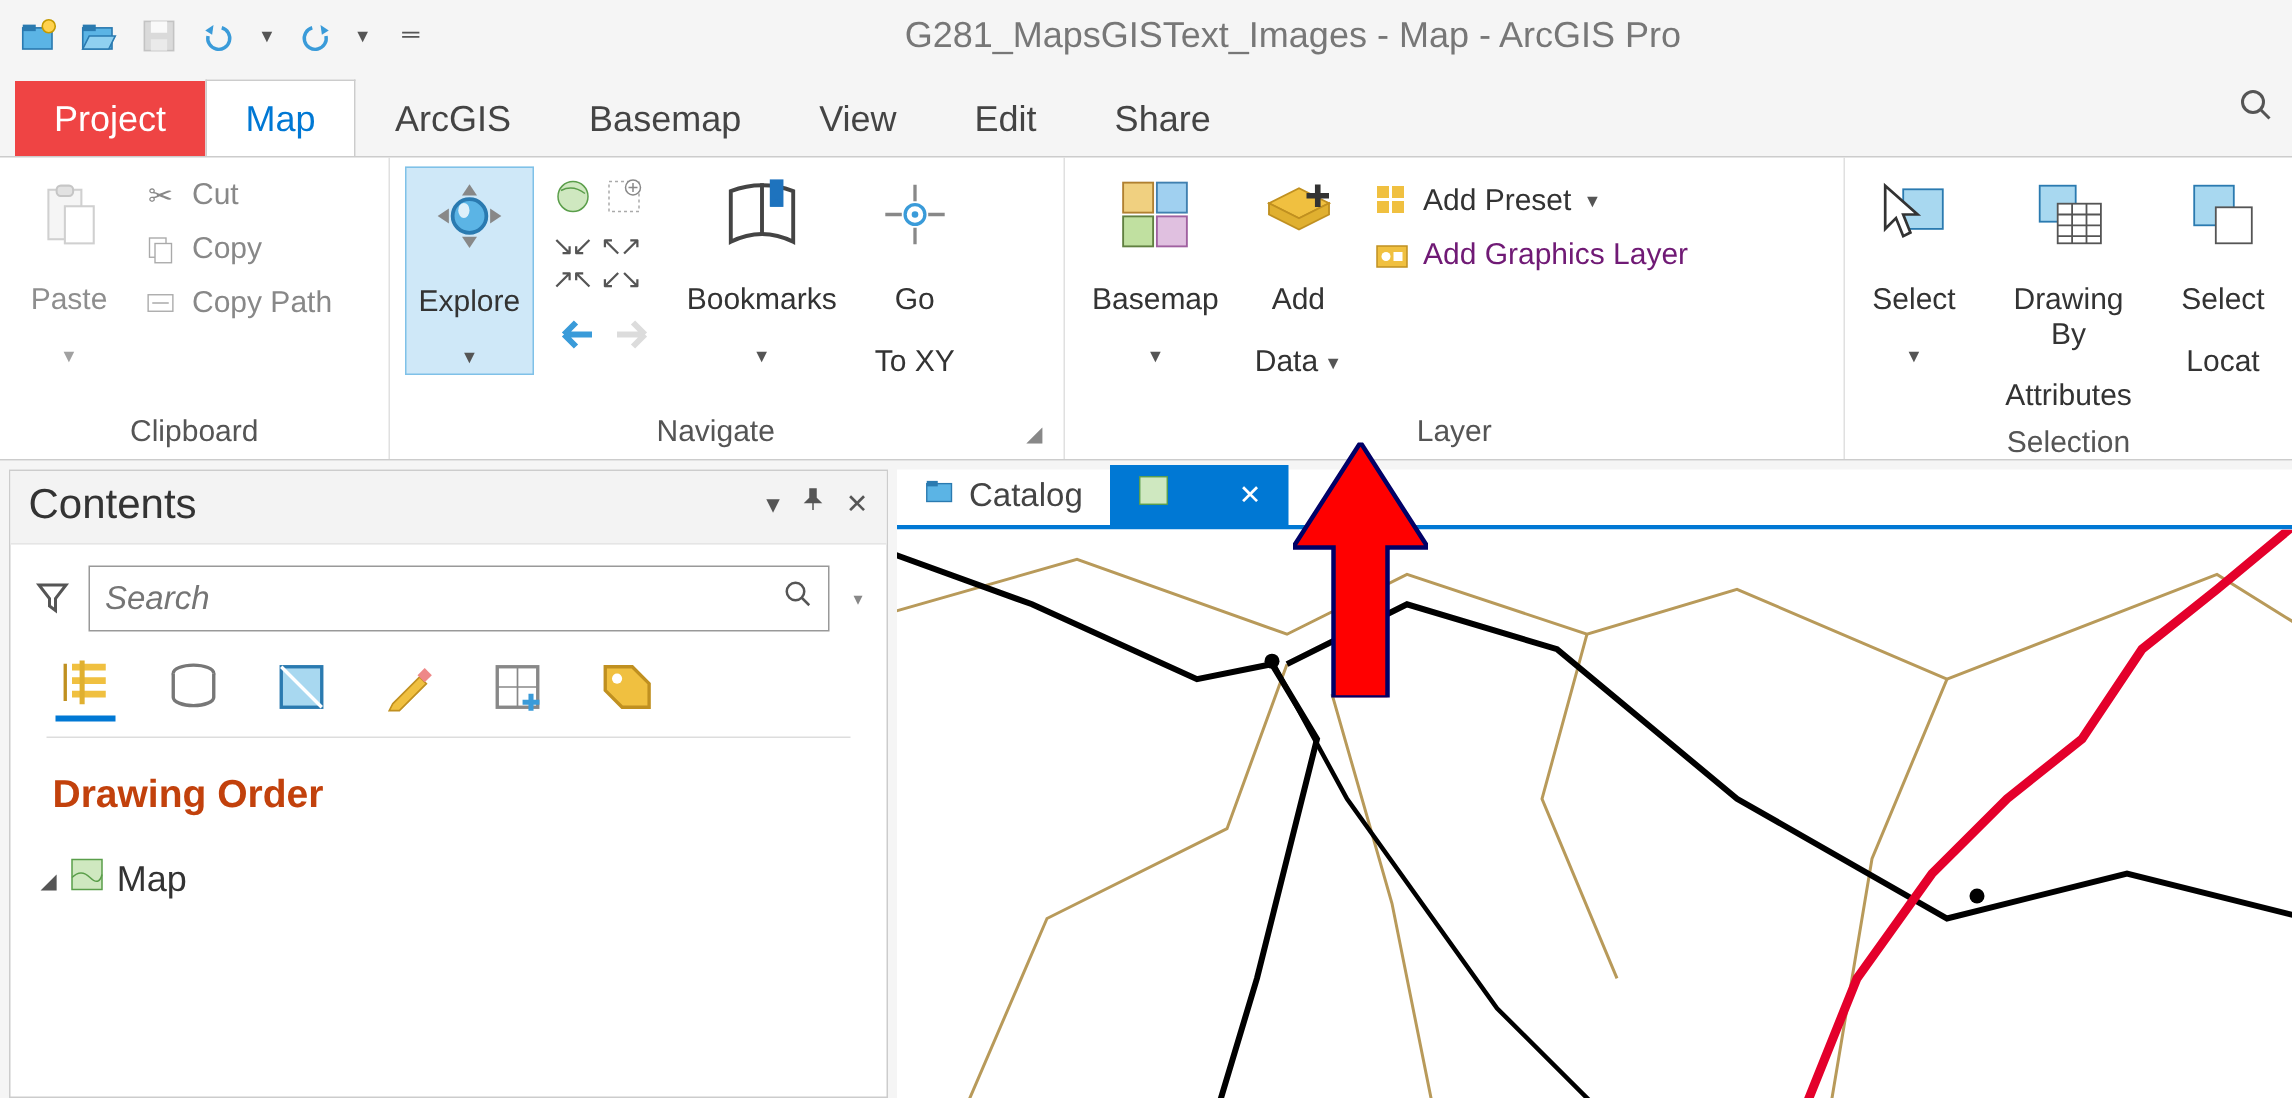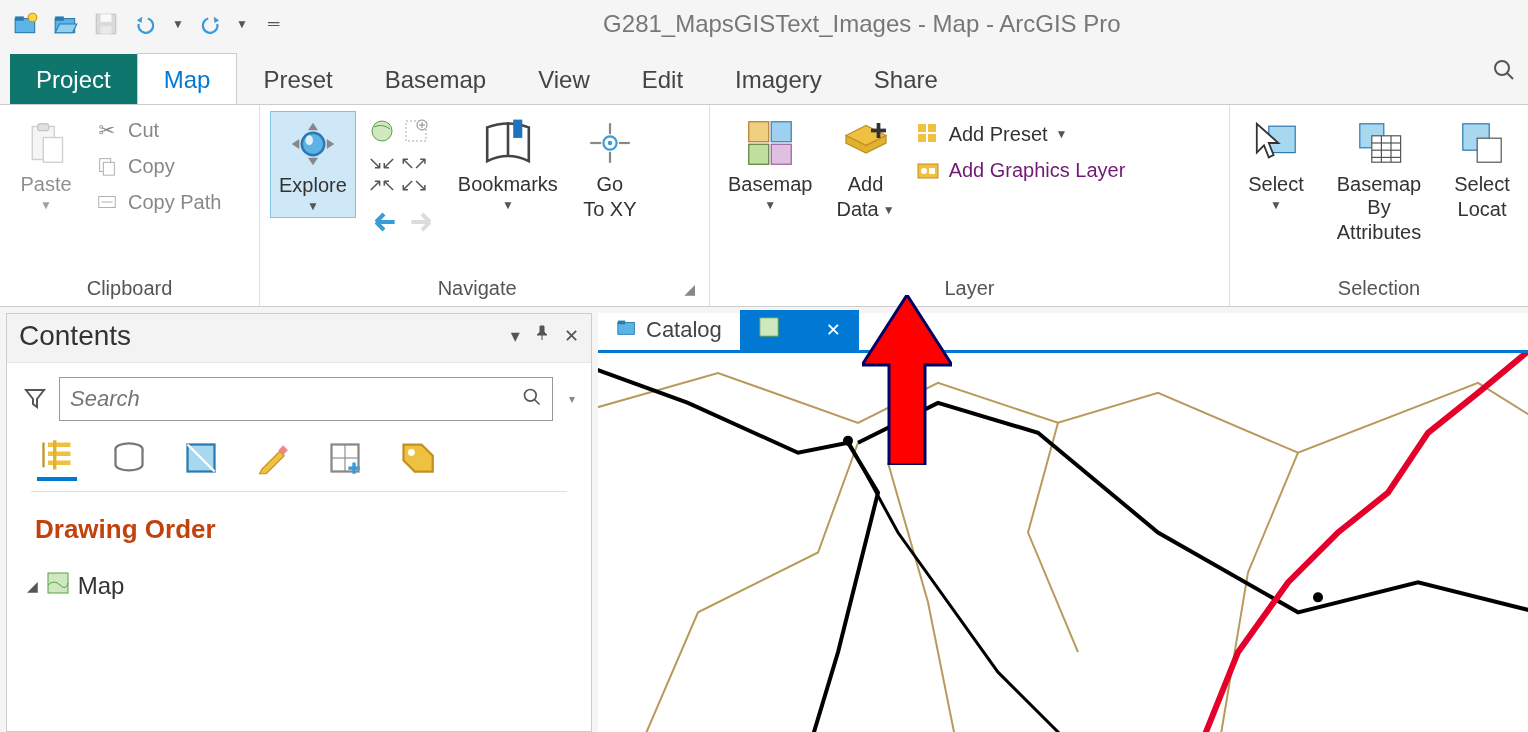--- a/index.html
+++ b/index.html
@@ -7,33 +7,33 @@
 
   
   .titlebar { height:48px; display:flex; align-items:center; padding:0 12px; background:#f5f5f5; }
   .qat { display:flex; gap:12px; align-items:center; }
   .qat .qicn { width:28px; height:28px; display:flex; align-items:center; justify-content:center; }
   .title-text { flex:1; text-align:center; font-size:24px; color:#777; padding-right:80px;}
 
   
   .ribbon-tabs { height:56px; display:flex; align-items:flex-end; padding-left:10px; background:#f5f5f5; position:relative;}
   .rtab { padding:12px 26px 10px; font-size:24px; color:#444; cursor:pointer; }
-  .rtab.project { background:#0f766e; color:#fff; }
+  .rtab.project { background:#ef4444; color:#fff; }
   .rtab.active { background:#fff; border:1px solid #ccc; border-bottom:none; color:#0078d4; }
   .ribbon-search { position:absolute; right:12px; top:10px; font-size:22px; color:#555;}
 
   
   .ribbon { background:#fff; border-top:1px solid #ccc; border-bottom:1px solid #ccc; height:203px; display:flex; }
   .group { border-right:1px solid #e0e0e0; padding:6px 10px 2px; display:flex; flex-direction:column; justify-content:space-between; }
   .group-label { text-align:center; font-size:20px; color:#555; padding:4px 0;}
   .group-body { flex:1; display:flex; align-items:flex-start; gap:8px; }
   .gl-wrap { display:flex; justify-content:space-between; align-items:center;}
   .dlg-launcher{ font-size:14px; color:#888; padding-right:4px;}
 
-  .big-btn { display:flex; flex-direction:column; align-items:center; justify-content:flex-end; padding:4px 8px; font-size:20px; color:#333; gap:2px; cursor:pointer; text-align:center;}
+  .big-btn { display:flex; flex-direction:column; align-items:center; justify-content:flex-end; padding:4px 8px; font-size:20px; color:#333; gap:18px; cursor:pointer; text-align:center;}
   .big-btn.highlight { background:#cfe8f8; border:1px solid #7fc1e8;}
   .big-icon { width:56px; height:56px; display:flex; align-items:center; justify-content:center; }
   .sm-row { display:flex; flex-direction:column; gap:6px; padding-top:4px;}
   .sm-btn { display:flex; align-items:center; gap:8px; font-size:20px; color:#888; padding:2px 4px; cursor:pointer;}
   .sm-btn .sicn { width:26px; height:26px; display:flex;align-items:center;justify-content:center;}
   .nav-mini { display:flex; flex-direction:column; gap:4px; padding:6px 4px;}
   .nav-mini-row { display:flex; gap:6px;}
   .arrows { display:flex; gap:6px; margin-top:6px;}
   .arrows svg{width:32px;height:32px;}
   .dd-caret { font-size:12px; color:#555; }
@@ -113,25 +113,24 @@
     </span>
     <span class="dd-caret">▼</span>
     <span class="qicn" style="font-size:16px;color:#555;">═</span>
   </div>
   <div class="title-text">G281_MapsGISText_Images - Map - ArcGIS Pro</div>
 </div>
 
 <div class="ribbon-tabs">
   <div class="rtab project">Project</div>
   <div class="rtab active">Map</div>
-  <div class="rtab">Preset</div>
+  <div class="rtab">ArcGIS</div>
   <div class="rtab">Basemap</div>
   <div class="rtab">View</div>
   <div class="rtab">Edit</div>
-  <div class="rtab">Imagery</div>
   <div class="rtab">Share</div>
   <div class="ribbon-search">
     <svg width="24" height="24" viewBox="0 0 24 24">
         <circle cx="10" cy="10" r="7" fill="none" stroke="#555" stroke-width="2"></circle>
         <line x1="15" y1="15" x2="21" y2="21" stroke="#555" stroke-width="2"></line>
       </svg>
   </div>
 </div>
 
 <div class="ribbon">
@@ -326,21 +325,21 @@
           <svg viewBox="0 0 40 40" width="48" height="48">
               <rect x="4" y="4" width="20" height="20" fill="#a8d8f0" stroke="#2a7ab0"></rect>
               <rect x="14" y="14" width="24" height="22" fill="#fff" stroke="#555"></rect>
               <line x1="14" y1="20" x2="38" y2="20" stroke="#555"></line>
               <line x1="14" y1="26" x2="38" y2="26" stroke="#555"></line>
               <line x1="14" y1="32" x2="38" y2="32" stroke="#555"></line>
               <line x1="22" y1="14" x2="22" y2="36" stroke="#555"></line>
               <line x1="30" y1="14" x2="30" y2="36" stroke="#555"></line>
             </svg>
         </span>
-        <span>Basemap By</span>
+        <span>Drawing By</span>
         <span>Attributes</span>
       </div>
       <div class="big-btn">
         <span class="big-icon">
           <svg viewBox="0 0 40 40" width="48" height="48">
               <rect x="4" y="4" width="22" height="22" fill="#a8d8f0" stroke="#2a7ab0"></rect>
               <rect x="16" y="16" width="20" height="20" fill="#fff" stroke="#555"></rect>
             </svg>
         </span>
         <span>Select</span>

